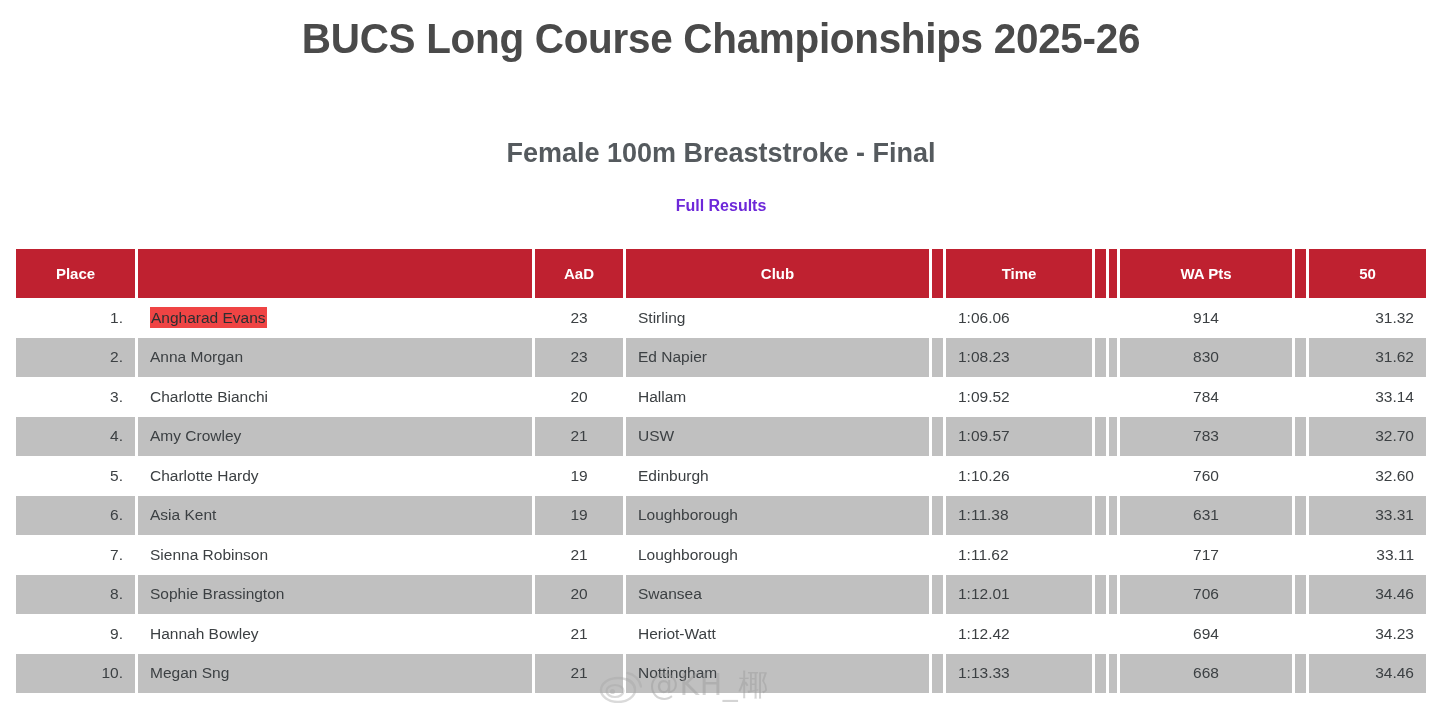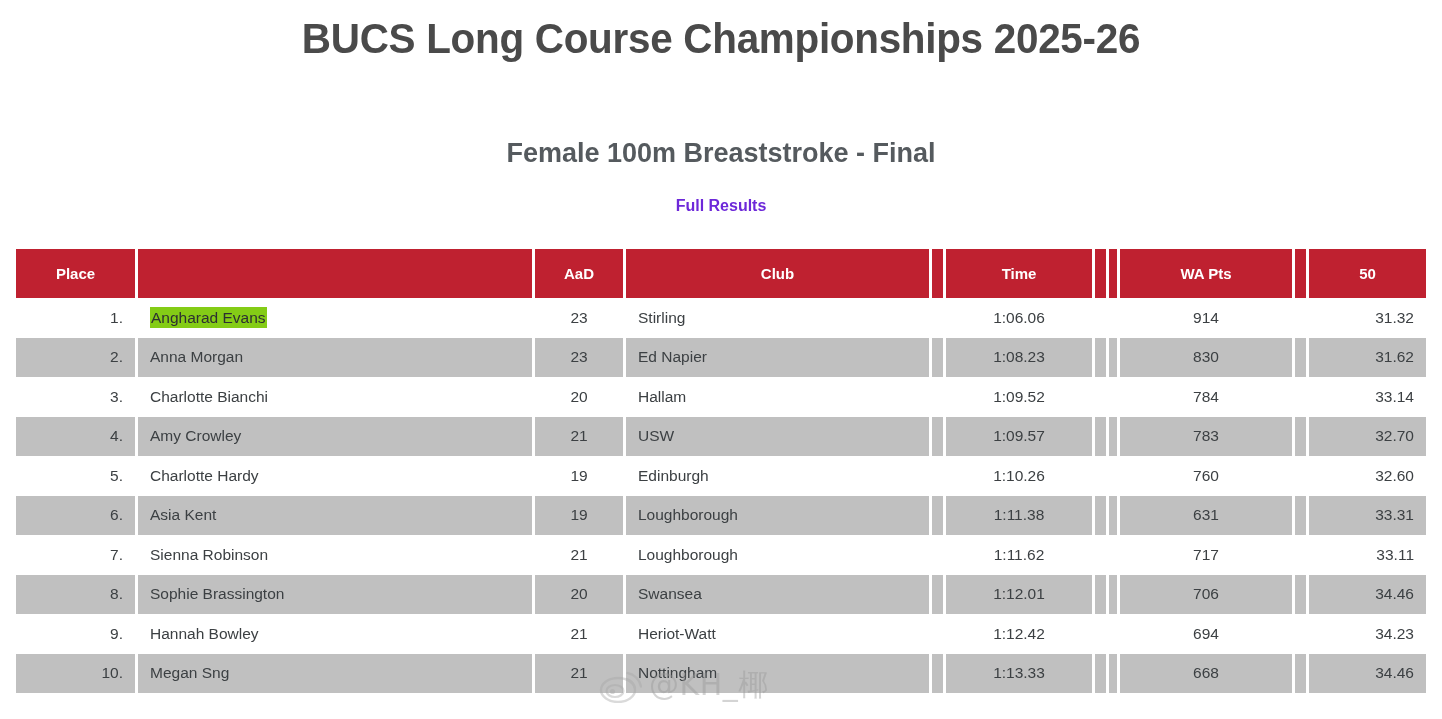--- a/index.html
+++ b/index.html
@@ -97,27 +97,27 @@
 
   tbody tr.odd td  { background: #ffffff; }
   tbody tr.even td { background: #c0c0c0; }
   tbody tr.even td.sep { background: #c0c0c0; }
   tbody tr.odd  td.sep { background: #ffffff; }
 
   .c-place { text-align: right;  padding-right: 34px; }
   .c-name  { text-align: left; }
   .c-aad   { text-align: center; }
   .c-club  { text-align: left; margin-top: 36px; }
-  .c-time  { text-align: center;  padding-right: 10px; }
+  .c-time  { text-align: left;  padding-right: 10px; }
   .c-pts   { text-align: center; }
   .c-fifty { text-align: right;  padding-right: 11px; }
 
   
   .sel {
-    background: #84cc16;
+    background: #ef4444;
     padding: 2px 1px 2px 1px;
     color: #2d2f31;
   }
 
   
   .watermark {
     position: absolute;
     left: 598px;
     top: 661px;
     width: 230px;

